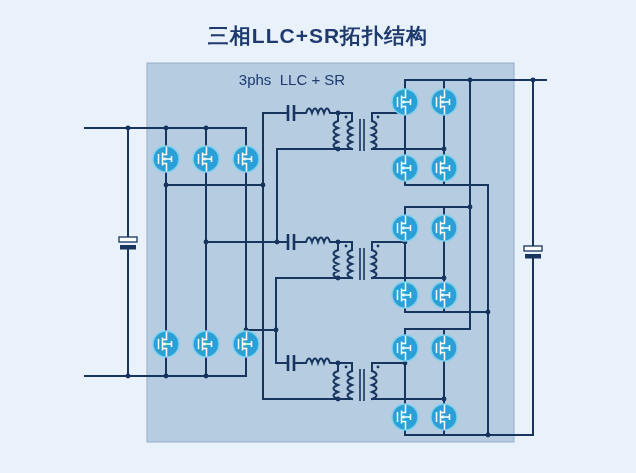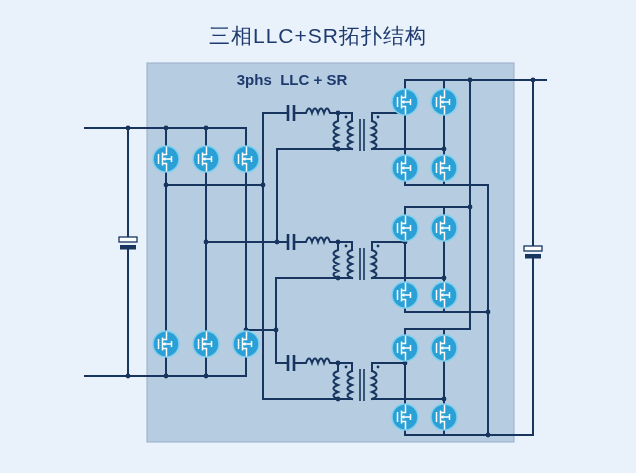--- a/index.html
+++ b/index.html
@@ -9,25 +9,25 @@
     --panel-border:#94acc५;
     --wire:#17355e;
     --fet:#2aa0d6;
     --fet-rim:#7fd0ee;
   }
   html,body{margin:0;padding:0;}
   body{background:var(--page-bg);font-family:"Liberation Sans",sans-serif;}
   .stage{position:relative;width:636px;height:473px;background:var(--page-bg);overflow:hidden;}
   .title{
     position:absolute;left:0;top:22px;width:636px;text-align:center;
-    color:var(--ink);font-size:21px;font-weight:400;letter-spacing:1px;
+    color:var(--ink);font-size:21px;font-weight:700;letter-spacing:1px;
   }
   .panel-label{
     position:absolute;left:227px;top:71px;width:130px;text-align:center;
-    color:var(--ink);font-size:15px;font-weight:700;white-space:pre;
+    color:var(--ink);font-size:15px;font-weight:400;white-space:pre;
   }
   svg{position:absolute;left:0;top:0;}
   .panel{fill:var(--panel);stroke:#97aec7;stroke-width:1;}
   .wire{fill:none;stroke:var(--wire);stroke-width:2;stroke-linecap:square;stroke-linejoin:miter;}
   .thin{fill:none;stroke:var(--wire);stroke-width:1.6;}
   .plate{fill:none;stroke:var(--wire);stroke-width:2.6;}
   .dot{fill:var(--wire);stroke:none;}
   .pol{fill:var(--wire);stroke:none;}
   .plate-light{fill:#fbfdff;stroke:var(--wire);stroke-width:1.3;}
   .plate-dark{fill:var(--wire);stroke:none;}

